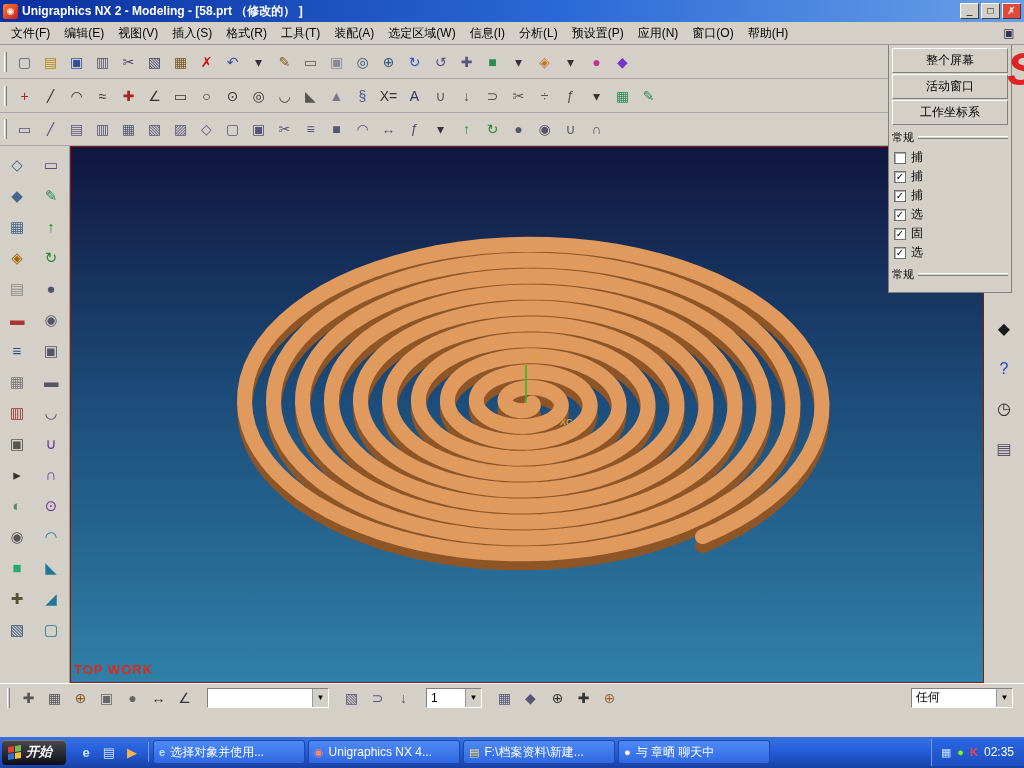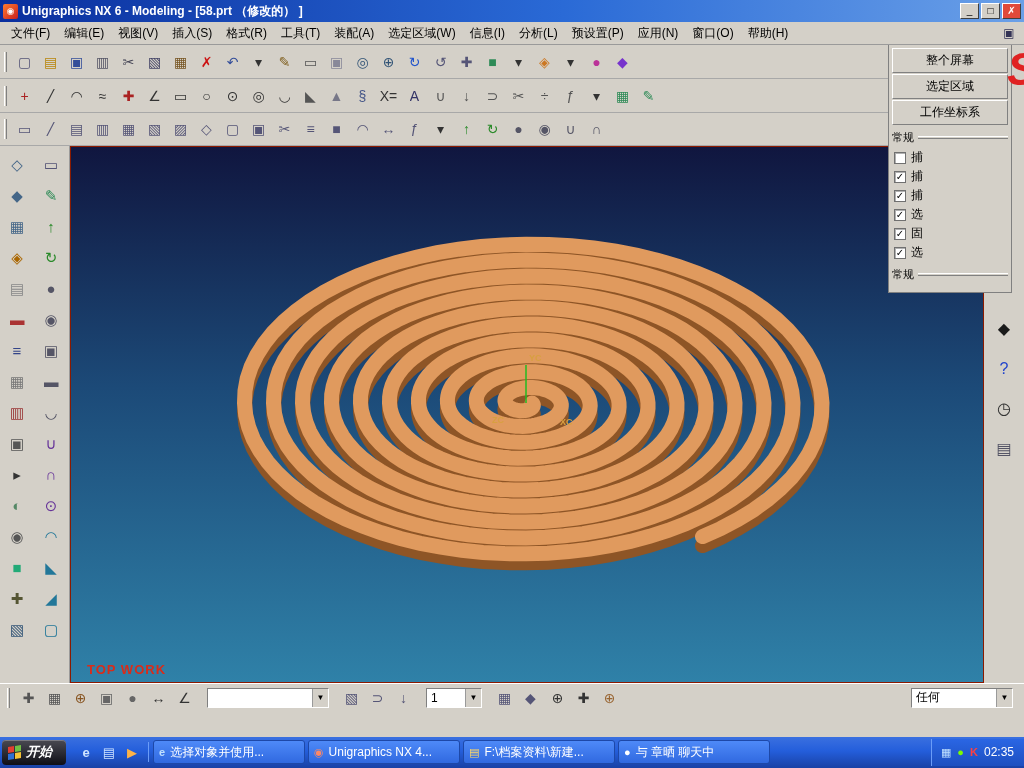--- a/index.html
+++ b/index.html
@@ -42,21 +42,21 @@
 .rp-btn{display:block;width:100%;height:25px;margin-bottom:1px;background:#d4d0c8;border:1px solid;border-color:#fff #808080 #808080 #fff;font-size:12px;font-family:inherit;}
 .rp-header{display:flex;align-items:center;height:17px;margin:4px 0 2px;font-size:11px;gap:4px;}
 .rp-header .hline{flex:1;height:3px;border-top:1px solid #fff;border-bottom:1px solid #808080;}
 .cb-row{display:flex;align-items:center;gap:5px;height:19px;padding-left:2px;}
 .cb{width:12px;height:12px;background:#fff;border:1px solid #707070;box-shadow:inset 1px 1px 0 #b0b0b0;font-size:10px;line-height:1;display:flex;align-items:center;justify-content:center;}
 .red-logo{position:absolute;left:1007px;top:44px;width:17px;height:52px;overflow:hidden;color:#e02222;font-size:46px;font-weight:bold;font-style:italic;z-index:6;line-height:50px;}
 
 
 .viewport{position:absolute;left:70px;top:146px;width:914px;height:537px;border:1px solid #8b1a00;overflow:hidden;}
 .viewport svg{display:block;width:100%;height:100%;}
-.view-label{position:absolute;left:16px;bottom:5px;color:#d92c1a;font-weight:bold;font-size:13px;letter-spacing:1px;}
+.view-label{position:absolute;left:3px;bottom:5px;color:#d92c1a;font-weight:bold;font-size:13px;letter-spacing:1px;}
 .axis-label{position:absolute;font-size:9px;color:#d8a040;font-weight:bold;}
 
 
 .bottombar{position:absolute;left:0;top:683px;width:1024px;height:28px;background:#d4d0c8;border-top:1px solid #fff;display:flex;align-items:center;padding:0 5px;gap:2px;}
 .bgroup{display:flex;gap:1px;align-items:center;}
 .combo{height:20px;background:#fff;border:1px solid;border-color:#808080 #fff #fff #808080;display:flex;align-items:center;font-size:12px;padding-left:4px;flex:0 0 auto;}
 .combo .cval{flex:1;white-space:nowrap;overflow:hidden;}
 .combo .arrow{width:16px;height:100%;background:#d4d0c8;border-left:1px solid #9a9a9a;display:flex;align-items:center;justify-content:center;font-size:8px;}
 .sel-combo{width:122px;margin:0 8px;}
 .layer-combo{width:56px;margin:0 8px;}
@@ -80,21 +80,21 @@
 .tray .ticon{font-size:11px;font-weight:bold;}
 .time{font-size:12px;color:#fff;}
 </style>
 </head>
 <body>
 
 <div class="root">
 
   <div class="titlebar">
     <span class="app-icon">◉</span>
-    <span class="title-text">Unigraphics NX 6 - Modeling - [58.prt （修改的） ]</span>
+    <span class="title-text">Unigraphics NX 2 - Modeling - [58.prt （修改的） ]</span>
     <span class="win-btns">
       <button class="winbtn">_</button>
       <button class="winbtn">□</button>
       <button class="winbtn close">✗</button>
     </span>
   </div>
 
   <div class="menubar">
 
       <span class="menu-item">文件(F)</span>
@@ -576,21 +576,21 @@
     <span class="axis-label" style="left:489px;top:270px">XC</span>
     <span class="axis-label" style="left:421px;top:268px">ZC</span>
     <span class="view-label">TOP WORK</span>
   </div>
 
   <div class="right-panel">
     <div>
 
         <button class="rp-btn">整个屏幕</button>
 
-        <button class="rp-btn">选定区域</button>
+        <button class="rp-btn">活动窗口</button>
 
         <button class="rp-btn">工作坐标系</button>
 
     </div>
     <div class="rp-header">
       <span>常规</span>
         <span class="hline"></span>
     </div>
     <div>
 

